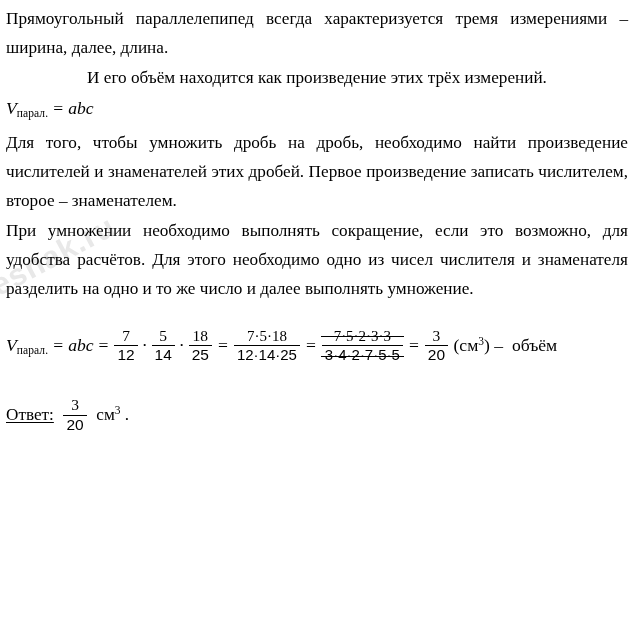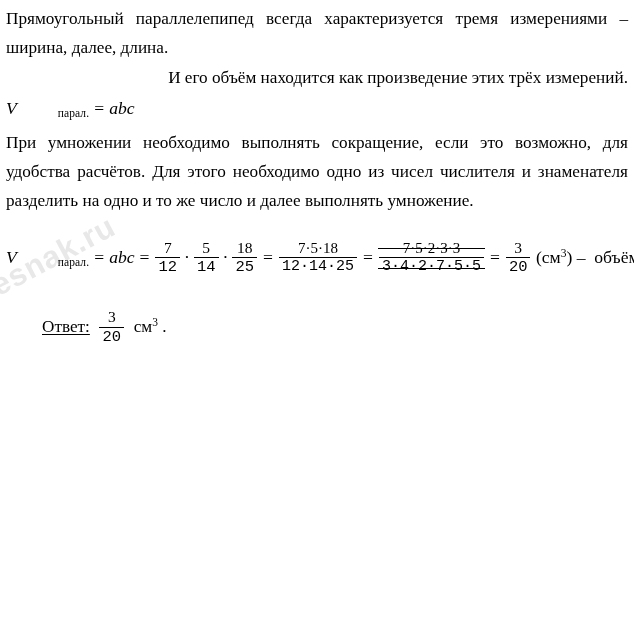--- a/index.html
+++ b/index.html
@@ -29,38 +29,37 @@
     width: 622px;
   }
   p {
     margin: 0 0 1px 0;
     font-size: 17.2px;
     line-height: 29px;
     text-align: justify;
     text-justify: inter-word;
   }
   p.nojust {
-    text-align: right;
+    text-align: center;
   }
   .gap-md { height: 22px; }
   .gap-lg { height: 30px; }
 
   
   .math {
     font-family: "Liberation Serif", serif;
     font-style: italic;
     font-size: 17.6px;
     white-space: nowrap;
   }
   .sub {
     font-size: 11.5px;
     font-style: normal;
     vertical-align: -3px;
     letter-spacing: 0.1px;
-    margin-left: 41px;
   }
   .formula-line {
     font-size: 17.6px;
     line-height: 30px;
     white-space: nowrap;
   }
 
   
   .frac {
     display: inline-block;
@@ -81,21 +80,21 @@
   .frac .bar {
     display: block;
     height: 1px;
     background: #000;
     margin: 1px 0;
   }
   .frac .den {
     display: block;
     padding: 0 3px;
     font-size: 15.5px;
-    font-family: Liberation Mono, monospace;
+    font-family: Liberation Sans, sans-serif;
   }
   .frac.small .num, .frac.small .den { font-size: 15px; }
 
   .op { font-style: normal; padding: 0 3px; }
   .eq { font-style: normal; padding: 0 5px; }
   .unit { font-style: normal; font-family: Liberation Serif, serif; }
   .sup { font-size: 11.5px; vertical-align: 6px; font-style: normal; }
 
   
   .strike {
@@ -113,21 +112,20 @@
   }
 
   .answer-row {
     font-size: 17.2px;
     line-height: 30px;
     white-space: nowrap;
   }
   .answer-label {
     text-decoration: underline;
     text-underline-offset: 2px;
-    margin-left: 36px;
   }
 
   
   .watermark {
     position: absolute;
     left: 6px;
     top: 232px;
     width: 180px;
     height: 120px;
     pointer-events: none;
@@ -158,20 +156,21 @@
   </div>
 
   <div class="content">
 
     <p>Прямоугольный параллелепипед всегда характеризуется тремя измерениями – ширина, далее, длина.</p>
 
     <p class="nojust">И его объём находится как произведение этих трёх измерений.</p>
 
     <div class="formula-line math"><span>V</span><span class="sub">парал.</span><span class="eq">=</span><span>abc</span></div>
 
+    <p>Для того, чтобы умножить дробь на дробь, необходимо найти произведение числителей и знаменателей этих дробей. Первое произведение записать числителем, второе – знаменателем.</p>
 
     <p>При умножении необходимо выполнять сокращение, если это возможно, для удобства расчётов. Для этого необходимо одно из чисел числителя и знаменателя разделить на одно и то же число и далее выполнять умножение.</p>
 
     <div class="gap-md"></div>
 
     <div class="formula-line math"><span>V</span><span class="sub">парал.</span><span class="eq">=</span><span>abc</span><span class="eq">=</span><span class="frac"><span class="num">7</span><span class="bar"></span><span class="den">12</span></span><span class="op">·</span><span class="frac"><span class="num">5</span><span class="bar"></span><span class="den">14</span></span><span class="op">·</span><span class="frac"><span class="num">18</span><span class="bar"></span><span class="den">25</span></span><span class="eq">=</span><span class="frac small"><span class="num">7·5·18</span><span class="bar"></span><span class="den">12·14·25</span></span><span class="eq">=</span><span class="frac small"><span class="num strike">7·5·2·3·3</span><span class="bar"></span><span class="den strike">3·4·2·7·5·5</span></span><span class="eq">=</span><span class="frac"><span class="num">3</span><span class="bar"></span><span class="den">20</span></span><span class="unit">&nbsp;<span>(см</span><span class="sup">3</span><span>)</span></span><span class="unit">&nbsp;<span>–</span>&nbsp;&nbsp;<span>объём</span></span></div>
 
 
     <div class="gap-lg"></div>
 

